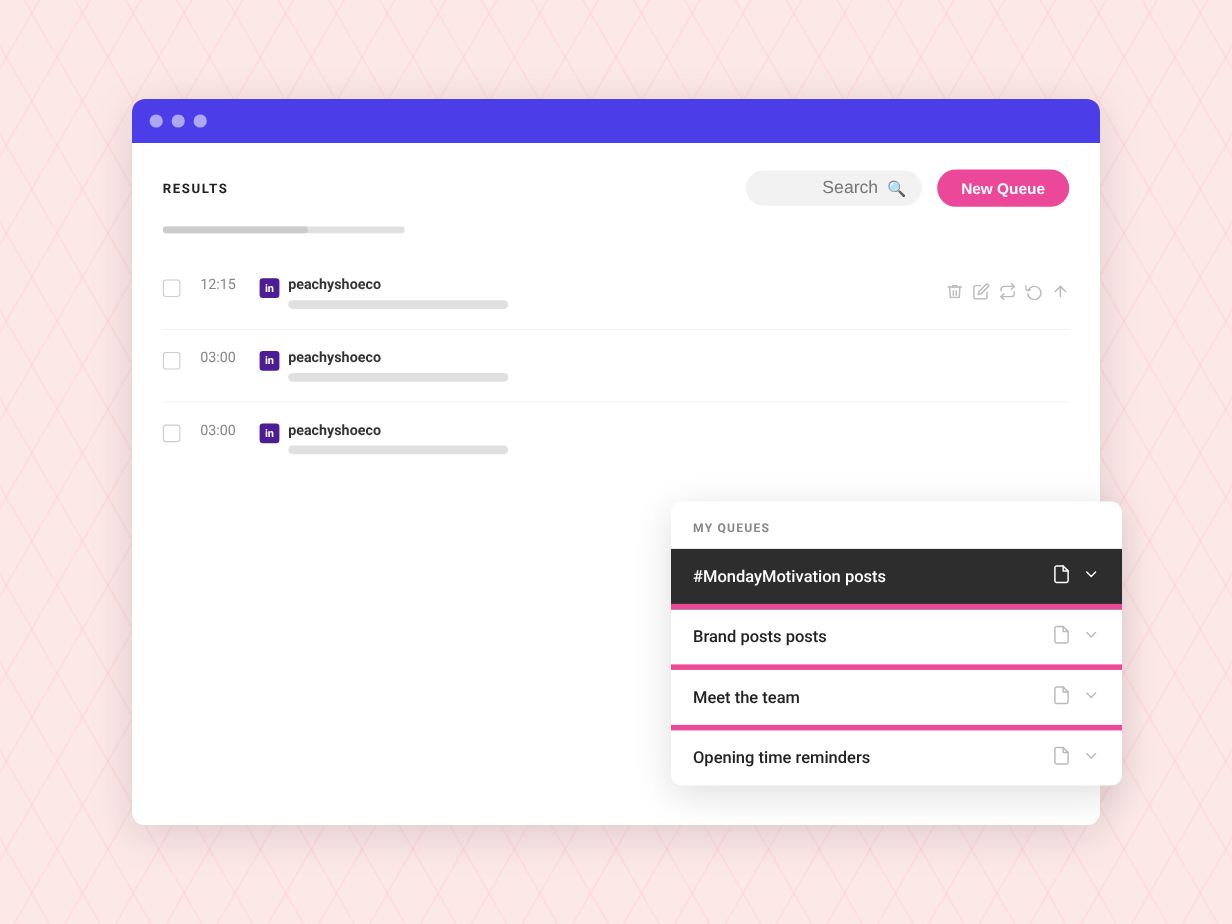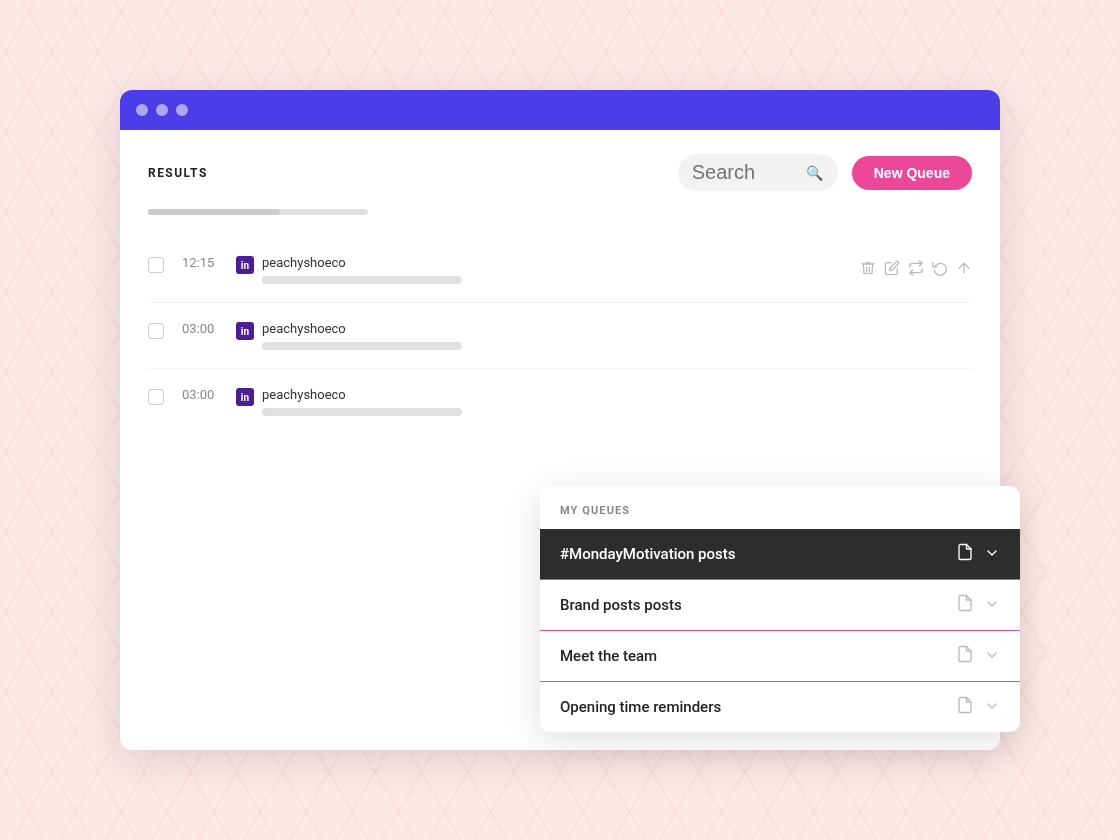--- a/index.html
+++ b/index.html
@@ -90,24 +90,25 @@
       background: #f2f2f2;
       border-radius: 20px;
       padding: 7px 14px;
       gap: 8px;
       width: 160px;
     }
 
     .search-box input {
       border: none;
       background: transparent;
-      font-size: 20px;
+      font-size: 16px;
       color: #888;
       outline: none;
       width: 100%;
+      text-align: right;
     }
 
     .search-icon {
       color: #aaa;
       font-size: 14px;
     }
 
     .new-queue-btn {
       background: #ec4899;
       color: #fff;
@@ -196,21 +197,21 @@
     }
 
     .post-info {
       display: flex;
       flex-direction: column;
       gap: 6px;
     }
 
     .post-account {
       font-size: 13px;
-      font-weight: 400;
+      font-weight: 700;
       color: #333;
     }
 
     .post-content-bar {
       height: 8px;
       background: #e0e0e0;
       border-radius: 4px;
       width: 200px;
     }
 
@@ -233,22 +234,22 @@
       color: #00bfa5;
       font-size: 11px;
       font-weight: 700;
       margin-left: 8px;
     }
 
     
     .queues-dropdown {
       position: absolute;
       right: -20px;
-      top: 356px;
-      width: 480px;
+      top: 326px;
+      width: 410px;
       background: #fff;
       border-radius: 10px;
       box-shadow: 0 8px 36px rgba(0,0,0,0.13);
       z-index: 100;
       overflow: hidden;
     }
 
     .queues-header {
       padding: 18px 20px 12px 20px;
       font-size: 11px;
@@ -256,21 +257,21 @@
       letter-spacing: 0.1em;
       color: #888;
       text-transform: uppercase;
     }
 
     .queue-item {
       display: flex;
       align-items: center;
       padding: 14px 20px;
       cursor: pointer;
-      border-bottom: 1px solid #ec4899;
+      border-bottom: 5px solid #ec4899;
     }
 
     .queue-item:last-child {
       border-bottom: none;
     }
 
     .queue-item.active {
       background: #2d2d2d;
     }
 

